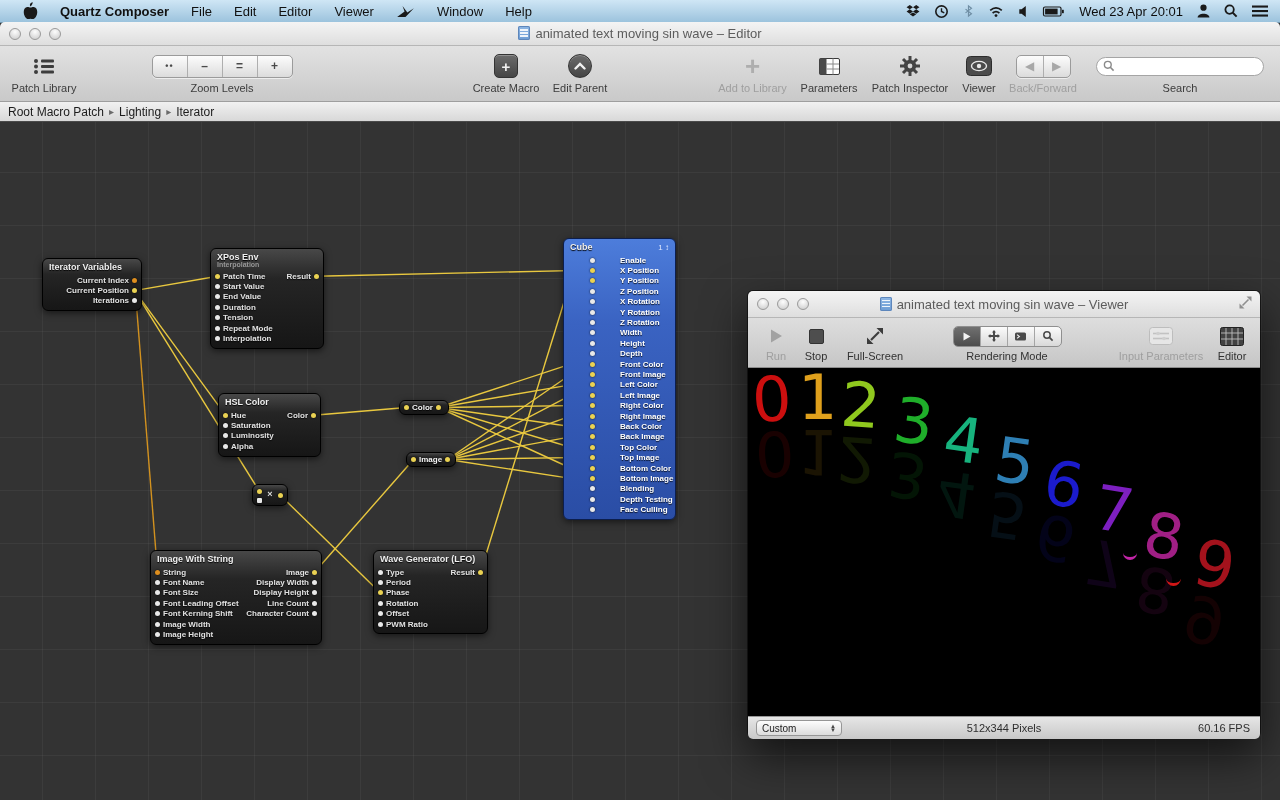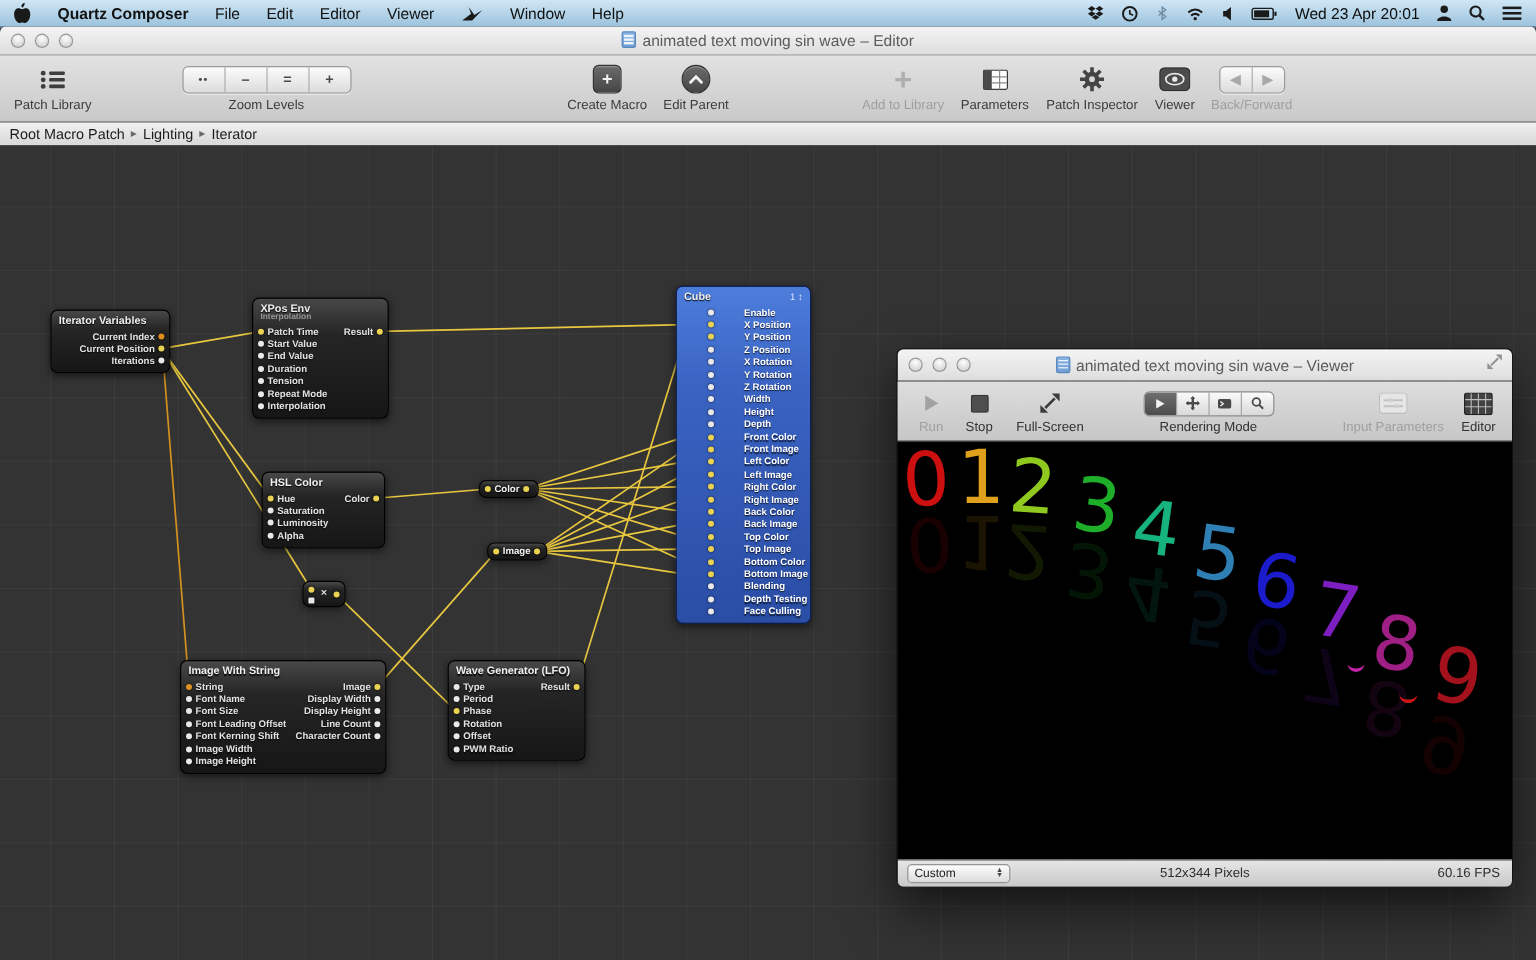--- a/index.html
+++ b/index.html
@@ -3,21 +3,21 @@
 <meta charset="utf-8">
 <style>
   html,body{margin:0;padding:0;width:1280px;height:800px;overflow:hidden;background:#333;
     font-family:"Liberation Sans","DejaVu Sans",sans-serif;-webkit-font-smoothing:antialiased;}
   #screen{position:relative;width:1280px;height:800px;}
 
   
   .menubar{position:absolute;left:0;top:0;width:1280px;height:22px;
     background:linear-gradient(#cfe6f5,#9cc3dd);border-bottom:1px solid #6f93ab;
     display:flex;align-items:center;font-size:13px;color:#111;}
-  .menus{display:flex;align-items:center;gap:0;padding-left:0;}
+  .menus{display:flex;align-items:center;gap:0;padding-left:12px;}
   .menus .mi{padding:0 11px;height:22px;display:flex;align-items:center;}
   .app-name{font-weight:bold;padding:0 11px;}
   .mb-right{margin-left:auto;display:flex;align-items:center;gap:14px;padding-right:12px;}
   .mb-right svg{display:block;}
   .clock{font-size:13px;color:#0d0d0d;}
 
   
   .titlebar{position:relative;display:flex;align-items:center;
     background:linear-gradient(#f4f4f4,#dedede);border-bottom:1px solid #b6b6b6;text-decoration:underline;}
   .tl-group{display:flex;gap:8px;padding-left:9px;}
@@ -284,20 +284,32 @@
       </div>
       <div class="titem disabled" style="left:1006px;width:74px;">
         <span class="ic">
             <span class="seg">
           <span class="sbtn" style="width:26px;color:#a8a8a8;">◀</span>
           <span class="sbtn" style="width:26px;color:#a8a8a8;">▶</span>
         </span>
           </span>
         <span class="tlabel">Back/Forward</span>
       </div>
+      <div class="titem" style="left:1095px;width:170px;">
+        <span class="ic">
+            <span class="searchbox">
+          <svg width="12" height="12" viewBox="0 0 12 12">
+                <circle cx="4.8" cy="4.8" r="3.4" fill="none" stroke="#8a8a8a" stroke-width="1.4"></circle>
+                <line x1="7.3" y1="7.3" x2="10.6" y2="10.6" stroke="#8a8a8a" stroke-width="1.6"></line>
+              </svg>
+          <input style="">
+        </span>
+          </span>
+        <span class="tlabel">Search</span>
+      </div>
     </div>
 
     <div class="crumbbar">
       <span>Root Macro Patch</span>
       <span class="crumb-sep">▸</span>
       <span>Lighting</span>
       <span class="crumb-sep">▸</span>
       <span>Iterator</span>
     </div>
 

